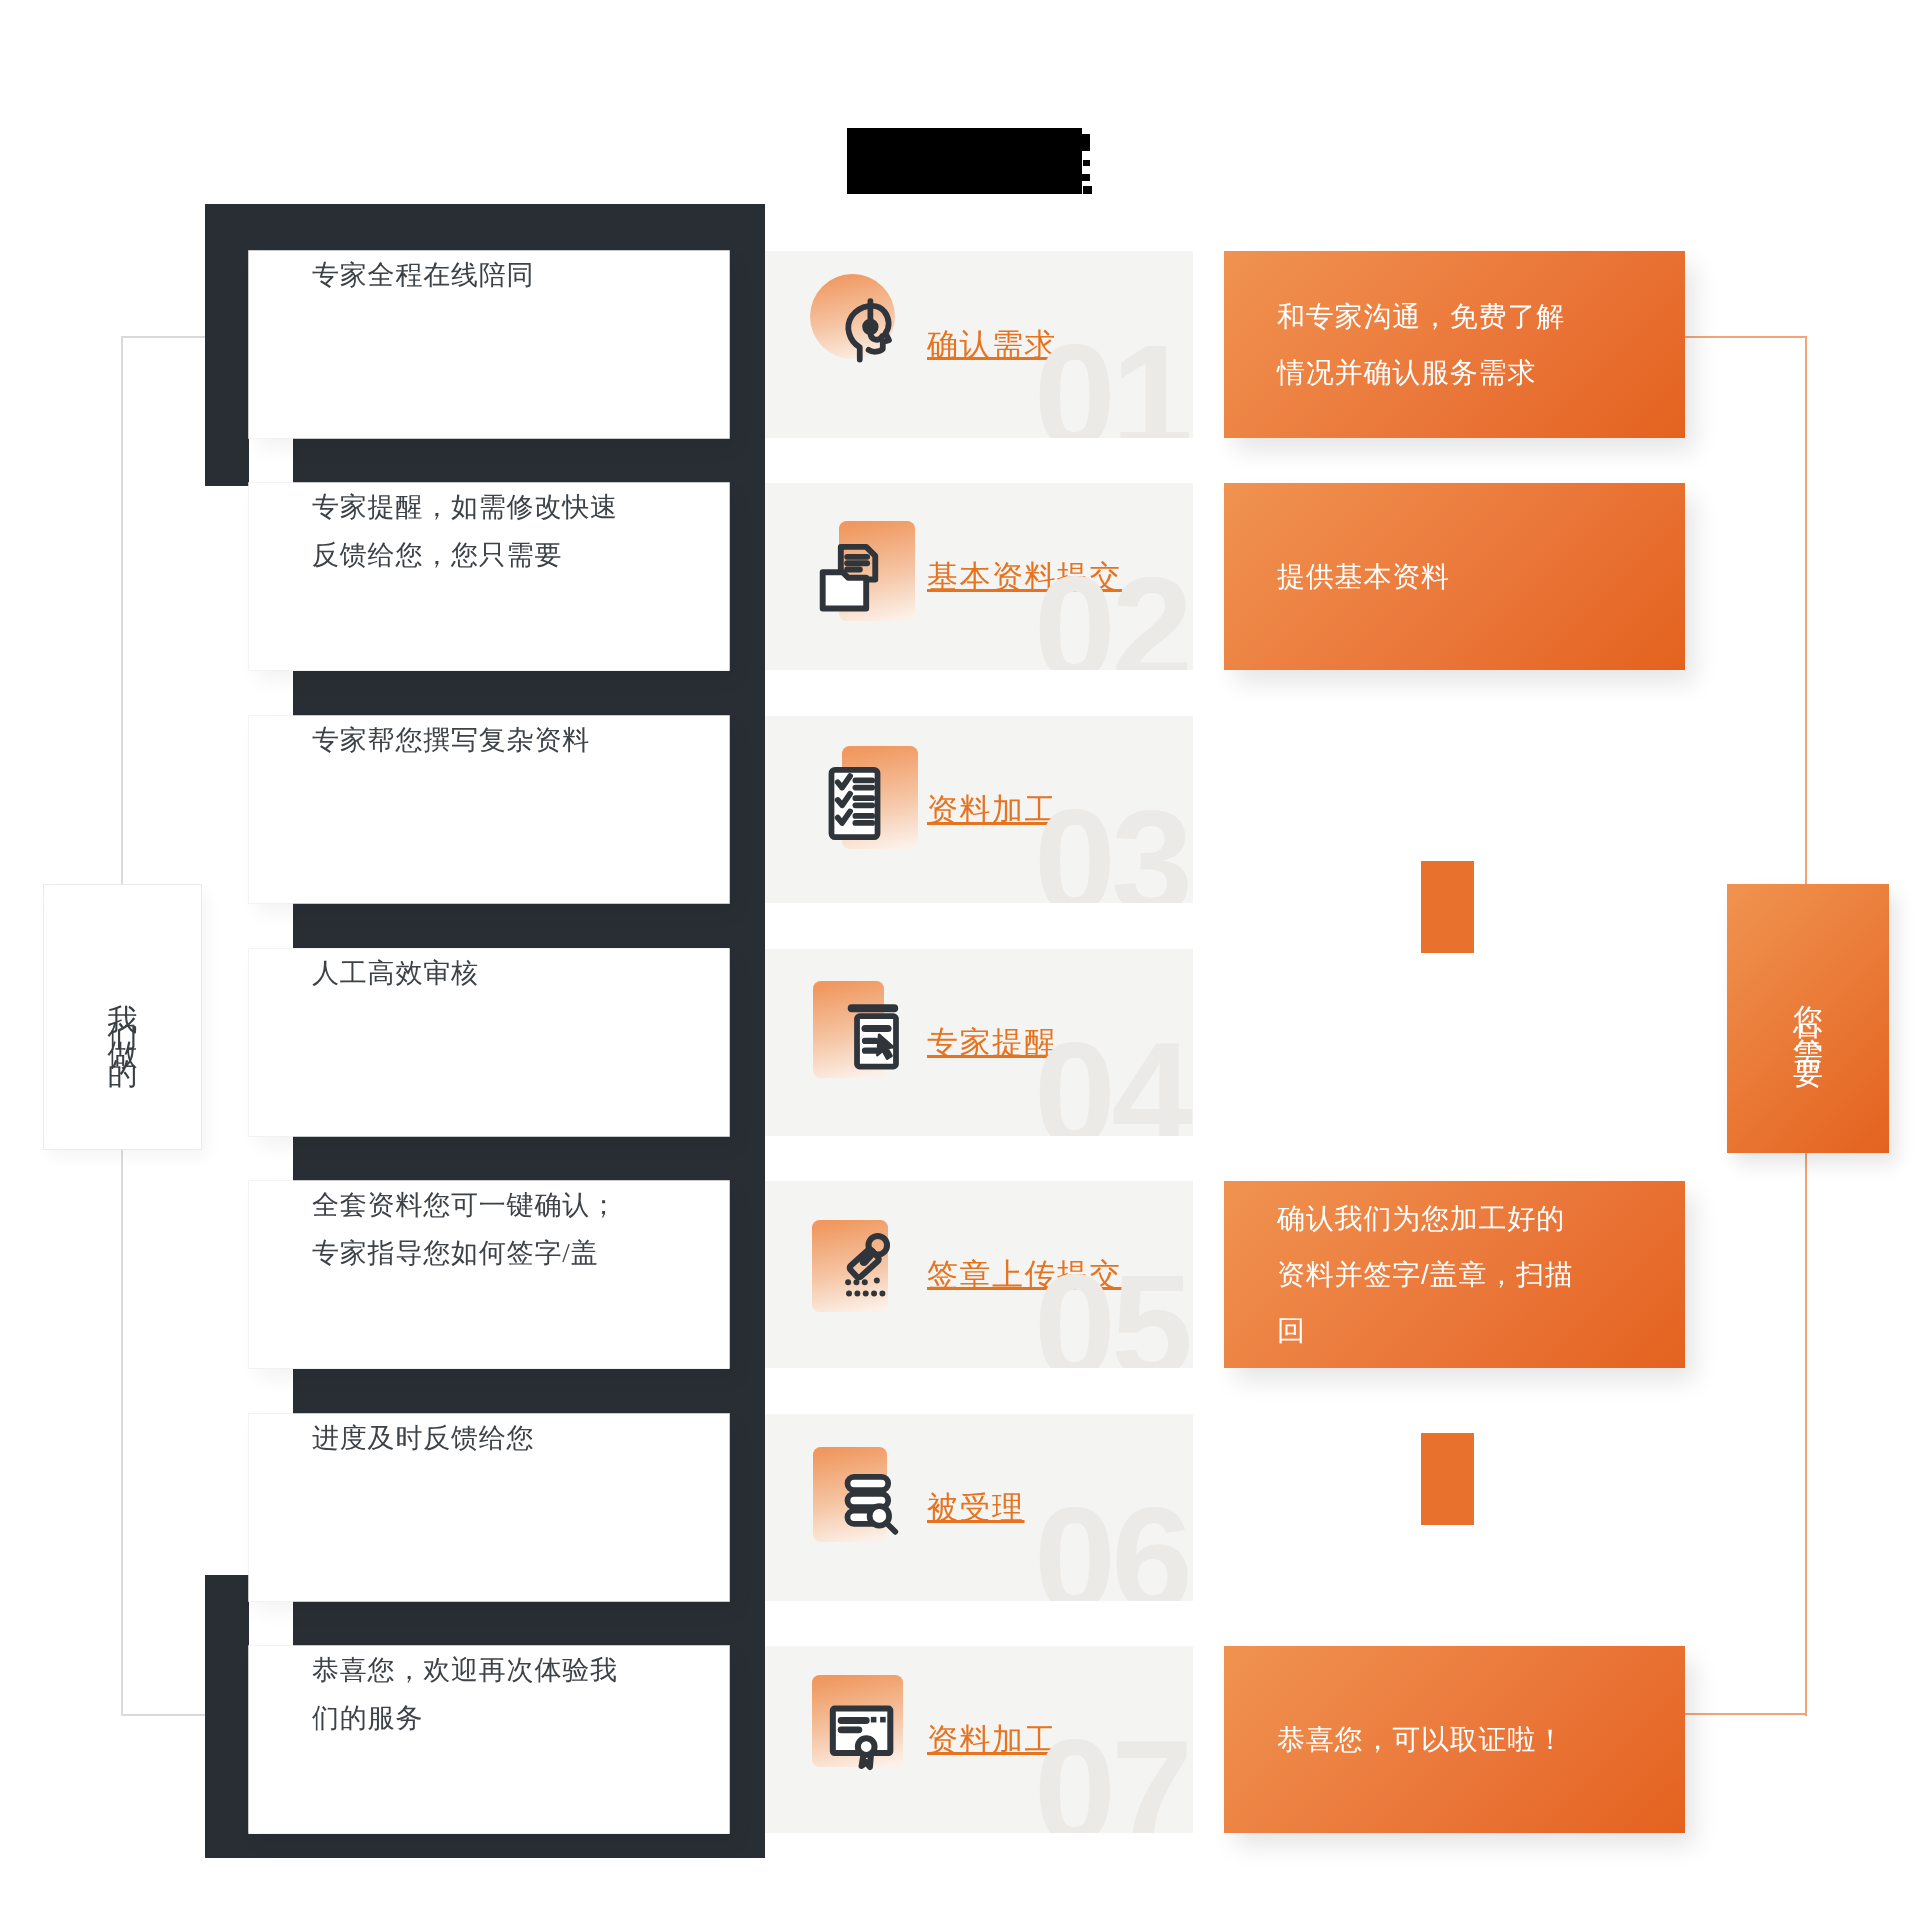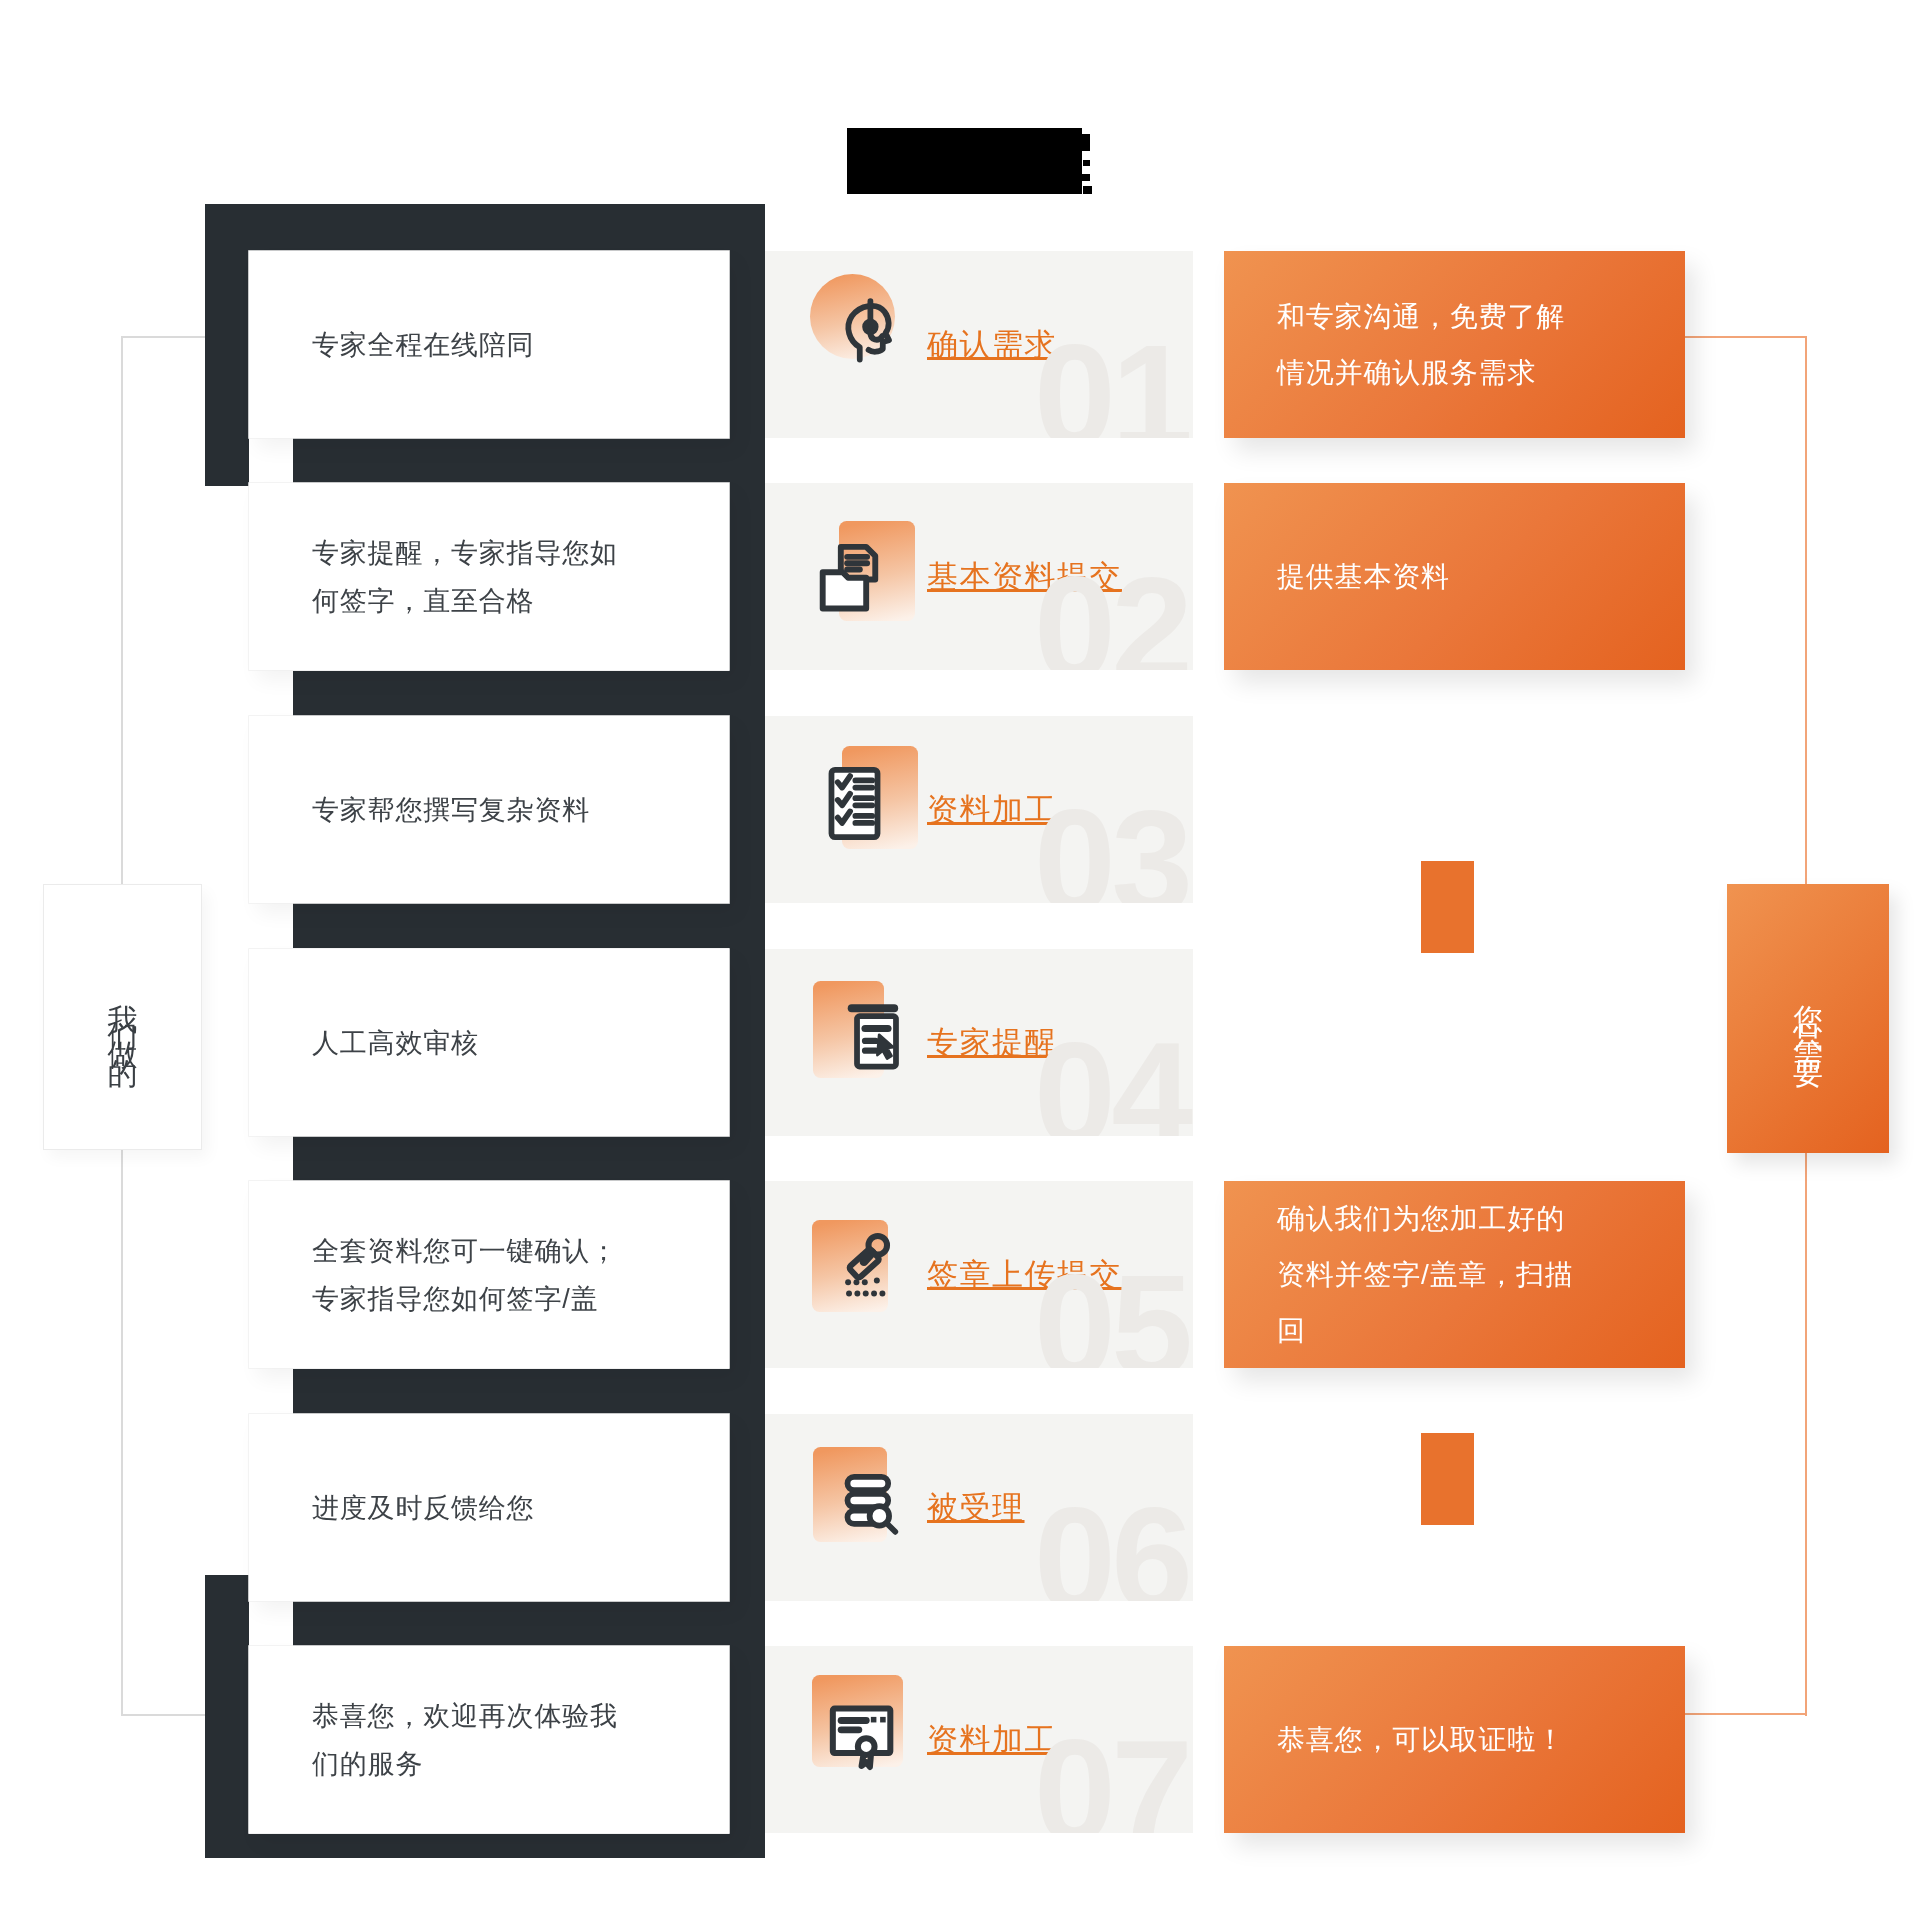--- a/index.html
+++ b/index.html
@@ -17,22 +17,22 @@
   .bar-bottom{left:205px;top:1834px;width:560px;height:24px;}
   .spine-right{left:729px;top:204px;width:36px;height:1654px;}
   .wrap-tl{left:205px;top:204px;width:44px;height:282px;}
   .wrap-bl{left:205px;top:1575px;width:44px;height:282px;}
   .gapband{left:293px;width:472px;height:45px;}
   .g1{top:438px}.g2{top:671px}.g3{top:903px}.g4{top:1136px}.g5{top:1369px}.g6{top:1601px}
 
   
   .leftbox{position:absolute;left:249px;width:480px;height:187px;background:#fff;
     box-shadow:0 0 0 0.8px #f1f1f1, 7.6px 10.6px 19.6px rgba(0,0,0,0.05);
-    display:flex;align-items:center;box-sizing:border-box;padding:0 106px 0 63px;
-    font-size:27px;line-height:48px;color:#3D4247;letter-spacing:0.8px;}
+    display:flex;box-sizing:border-box;padding:0 106px 0 63px;
+    font-size:27px;line-height:48px;color:#3D4247;letter-spacing:0.8px;font-family:Liberation Serif, serif;}
   .midbox{position:absolute;left:765px;width:428px;height:187px;background:#F4F4F2;overflow:hidden;}
   .rightbox{position:absolute;left:1224px;width:461px;height:187px;
     background:linear-gradient(135deg,#F09350 0%,#EA773A 55%,#E4621F 100%);
     box-shadow:10.6px 13.6px 22.7px rgba(0,0,0,0.10);
     display:flex;align-items:center;box-sizing:border-box;padding:0 98px 0 53px;
     font-size:28px;line-height:56px;color:#ffffff;letter-spacing:0.8px;}
   .t1{top:251px}.t2{top:483px}.t3{top:716px}.t4{top:949px}.t5{top:1181px}.t6{top:1414px}.t7{top:1646px}
 
   .stepnum{position:absolute;right:4.5px;bottom:-32px;font-size:147px;font-weight:700;
     color:#ECEAE7;line-height:1;letter-spacing:-4.5px;}
@@ -108,21 +108,21 @@
   <div class="mask mask-main"></div>
   <div class="mask f1"></div>
   <div class="mask f2"></div>
   <div class="mask f3"></div>
   <div class="mask f4"></div>
 
   <div class="leftbox t1">
       <span>专家全程在线陪同</span>
     </div>
   <div class="leftbox t2">
-      <span>专家提醒，专家指导您如何签字，直至合格</span>
+      <span>专家提醒，如需修改快速反馈给您，您只需要</span>
     </div>
   <div class="leftbox t3">
       <span>专家帮您撰写复杂资料</span>
     </div>
   <div class="leftbox t4">
       <span>人工高效审核</span>
     </div>
   <div class="leftbox t5">
       <span>全套资料您可一键确认；专家指导您如何签字/盖</span>
     </div>

